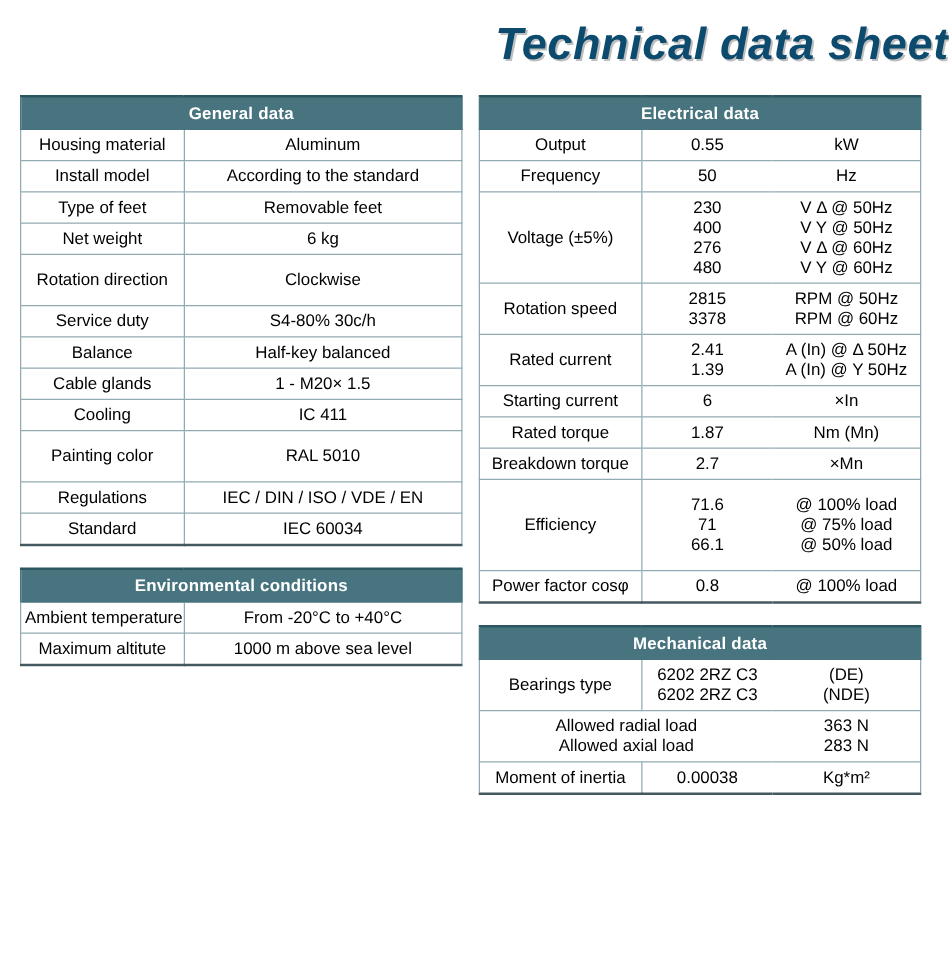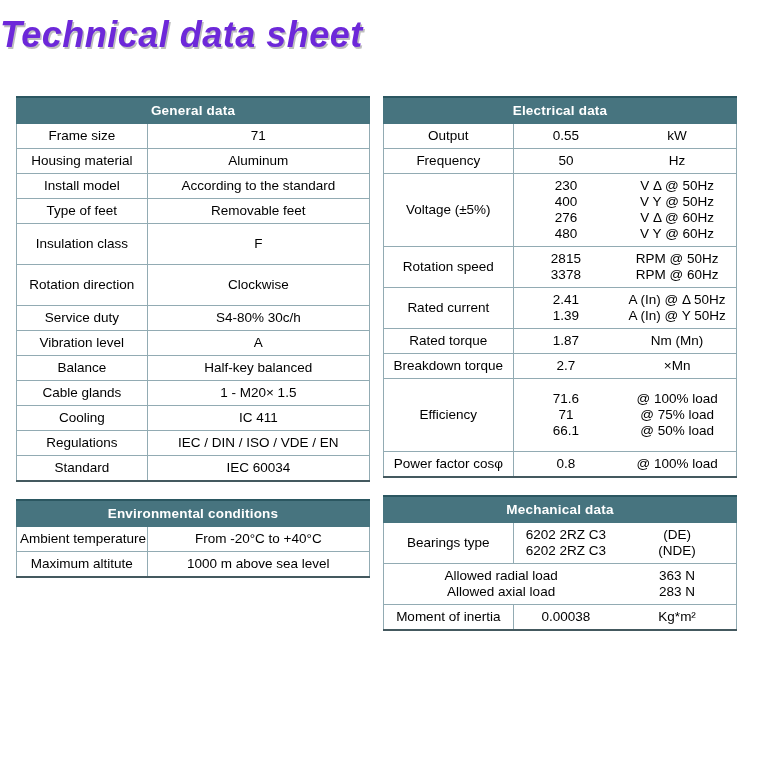--- a/index.html
+++ b/index.html
@@ -1,27 +1,27 @@
 <!DOCTYPE html>
 <html><head>
 <meta charset="utf-8">
 <style>
   html,body{margin:0;padding:0;background:#ffffff;}
   body{
     width:759px;height:765px;overflow:hidden;
     font-family:"Liberation Sans","DejaVu Sans",sans-serif;color:#000;
   }
   .title{
-    margin:14px 0 20px;text-align:left;
+    margin:14px 0 20px;text-align:right;
     font-size:36px;line-height:42px;font-weight:bold;font-style:italic;
-    color:#6d28d9;letter-spacing:0.5px;
+    color:#0c4a6e;letter-spacing:0.5px;
     text-shadow:1.5px 1.5px 0 rgba(110,110,110,0.45);
   }
   .columns{display:flex;gap:13px;padding:0 16px;align-items:flex-start;}
-  .col{flex:0 0 354px;width:354px;display:flex;flex-direction:column;margin-top:20px;}
+  .col{flex:0 0 354px;width:354px;display:flex;flex-direction:column;}
   table.datatable{
     border-collapse:collapse;width:100%;table-layout:fixed;
     border-left:1px solid #A3B8BF;border-right:1px solid #A3B8BF;
     border-top:2px solid #2B5761;border-bottom:2px solid #44595F;
   }
   .datatable th.head{
     background:#47747F;color:#ffffff;font-size:13.5px;font-weight:bold;
     padding:5px 4px;border:1px solid #47747F;letter-spacing:0.2px;
   }
   .datatable td{
@@ -52,28 +52,20 @@
             <col style="width:63%">
           </colgroup>
         <thead>
           <tr>
             <th class="head" colspan="2">General data</th>
           </tr>
         </thead>
         <tbody>
             <tr>
               <td class="label-cell">
-                <div class="line">Frame size</div>
-              </td>
-              <td class="value2-cell">
-                <div class="line">71</div>
-              </td>
-            </tr>
-            <tr>
-              <td class="label-cell">
                 <div class="line">Housing material</div>
               </td>
               <td class="value2-cell">
                 <div class="line">Aluminum</div>
               </td>
             </tr>
             <tr>
               <td class="label-cell">
                 <div class="line">Install model</div>
               </td>
@@ -82,74 +74,74 @@
               </td>
             </tr>
             <tr>
               <td class="label-cell">
                 <div class="line">Type of feet</div>
               </td>
               <td class="value2-cell">
                 <div class="line">Removable feet</div>
               </td>
             </tr>
+            <tr>
+              <td class="label-cell">
+                <div class="line">Net weight</div>
+              </td>
+              <td class="value2-cell">
+                <div class="line">6 kg</div>
+              </td>
+            </tr>
             <tr class="tall">
               <td class="label-cell">
-                <div class="line">Insulation class</div>
-              </td>
-              <td class="value2-cell">
-                <div class="line">F</div>
+                <div class="line">Rotation direction</div>
+              </td>
+              <td class="value2-cell">
+                <div class="line">Clockwise</div>
+              </td>
+            </tr>
+            <tr>
+              <td class="label-cell">
+                <div class="line">Service duty</div>
+              </td>
+              <td class="value2-cell">
+                <div class="line">S4-80% 30c/h</div>
+              </td>
+            </tr>
+            <tr>
+              <td class="label-cell">
+                <div class="line">Balance</div>
+              </td>
+              <td class="value2-cell">
+                <div class="line">Half-key balanced</div>
+              </td>
+            </tr>
+            <tr>
+              <td class="label-cell">
+                <div class="line">Cable glands</div>
+              </td>
+              <td class="value2-cell">
+                <div class="line">1 - M20× 1.5</div>
+              </td>
+            </tr>
+            <tr>
+              <td class="label-cell">
+                <div class="line">Cooling</div>
+              </td>
+              <td class="value2-cell">
+                <div class="line">IC 411</div>
               </td>
             </tr>
             <tr class="tall">
               <td class="label-cell">
-                <div class="line">Rotation direction</div>
-              </td>
-              <td class="value2-cell">
-                <div class="line">Clockwise</div>
-              </td>
-            </tr>
-            <tr>
-              <td class="label-cell">
-                <div class="line">Service duty</div>
-              </td>
-              <td class="value2-cell">
-                <div class="line">S4-80% 30c/h</div>
-              </td>
-            </tr>
-            <tr>
-              <td class="label-cell">
-                <div class="line">Vibration level</div>
-              </td>
-              <td class="value2-cell">
-                <div class="line">A</div>
-              </td>
-            </tr>
-            <tr>
-              <td class="label-cell">
-                <div class="line">Balance</div>
-              </td>
-              <td class="value2-cell">
-                <div class="line">Half-key balanced</div>
-              </td>
-            </tr>
-            <tr>
-              <td class="label-cell">
-                <div class="line">Cable glands</div>
-              </td>
-              <td class="value2-cell">
-                <div class="line">1 - M20× 1.5</div>
-              </td>
-            </tr>
-            <tr>
-              <td class="label-cell">
-                <div class="line">Cooling</div>
-              </td>
-              <td class="value2-cell">
-                <div class="line">IC 411</div>
+                <div class="line">Painting color</div>
+              </td>
+              <td class="value2-cell">
+                <div class="line">RAL 5010</div>
               </td>
             </tr>
             <tr>
               <td class="label-cell">
                 <div class="line">Regulations</div>
               </td>
               <td class="value2-cell">
                 <div class="line">IEC / DIN / ISO / VDE / EN</div>
               </td>
             </tr>
@@ -270,20 +262,31 @@
                 <div class="line">2.41</div>
                 <div class="line">1.39</div>
               </td>
               <td class="unit-cell">
                 <div class="line">A (In) @ Δ 50Hz</div>
                 <div class="line">A (In) @ Y 50Hz</div>
               </td>
             </tr>
             <tr>
               <td class="label-cell">
+                <div class="line">Starting current</div>
+              </td>
+              <td class="value-cell">
+                <div class="line">6</div>
+              </td>
+              <td class="unit-cell">
+                <div class="line">×In</div>
+              </td>
+            </tr>
+            <tr>
+              <td class="label-cell">
                 <div class="line">Rated torque</div>
               </td>
               <td class="value-cell">
                 <div class="line">1.87</div>
               </td>
               <td class="unit-cell">
                 <div class="line">Nm (Mn)</div>
               </td>
             </tr>
             <tr>

